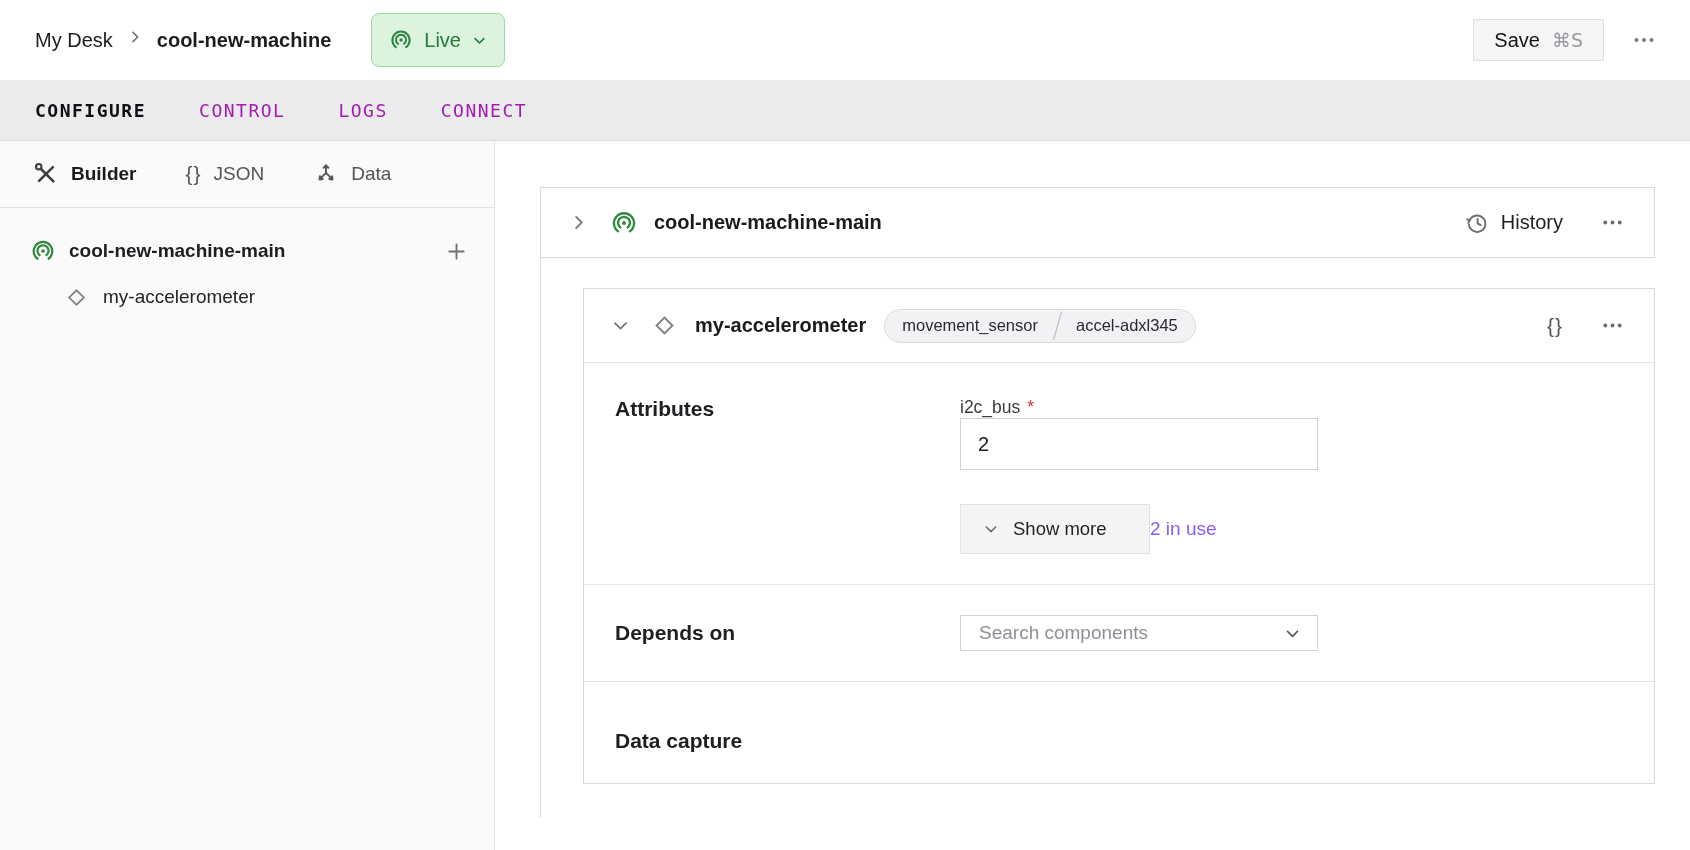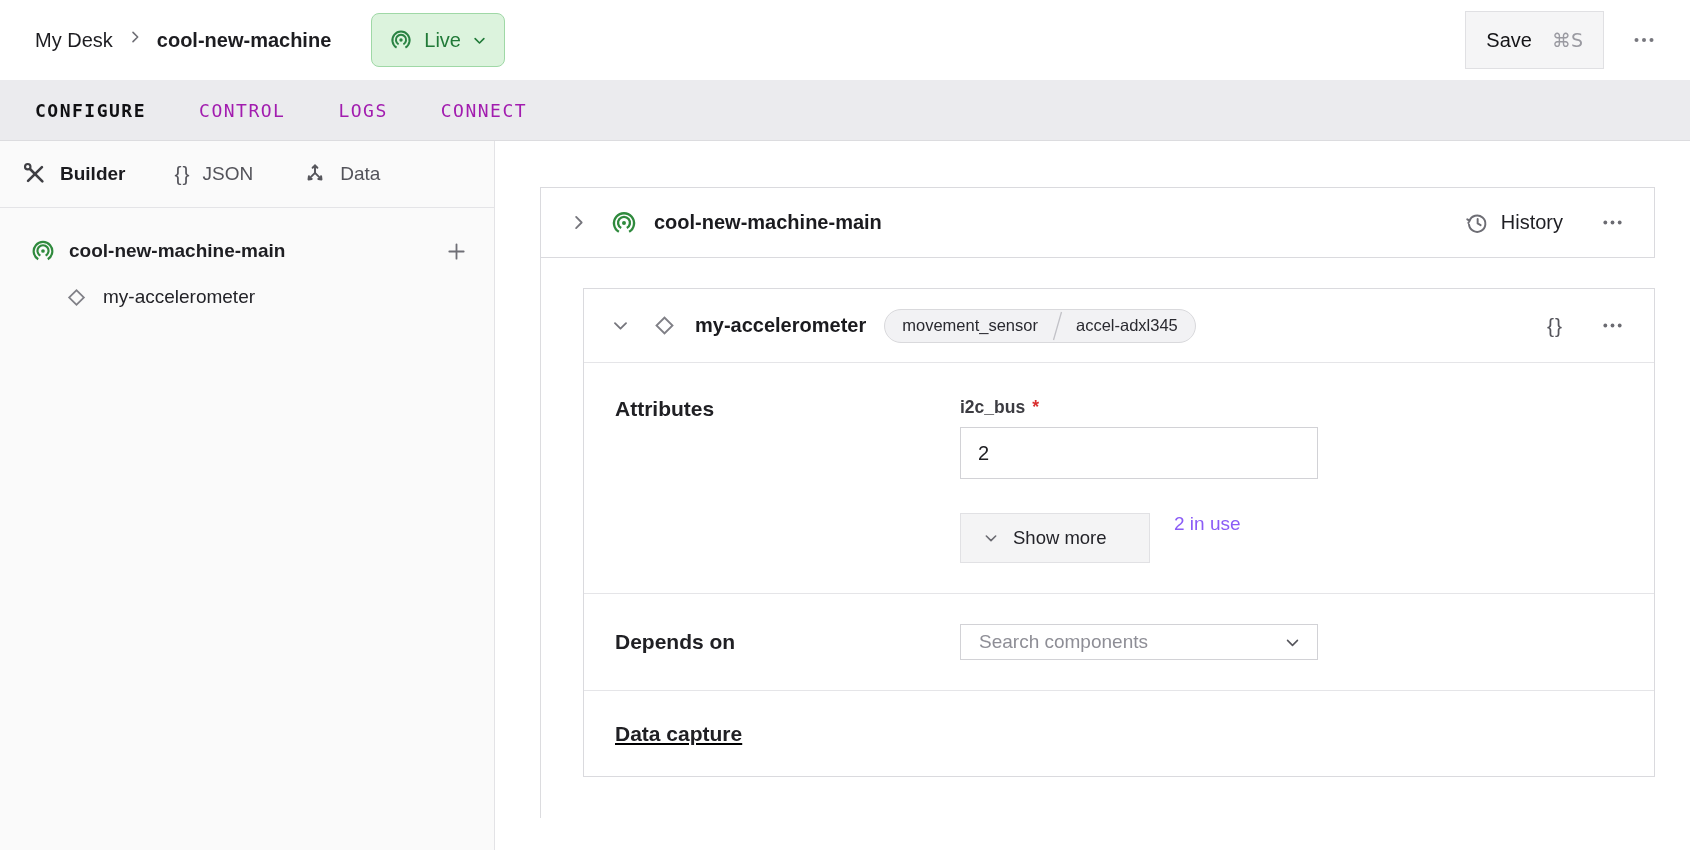--- a/index.html
+++ b/index.html
@@ -7,34 +7,34 @@
   .app { width:1690px; height:850px; background:#ffffff; overflow:hidden; display:flex; flex-direction:column; position:relative; }
 
   
   .topbar { height:80px; flex:0 0 80px; display:flex; align-items:center; padding:0 30px 0 35px; background:#fff; }
   .breadcrumb { display:flex; align-items:flex-start; gap:14px; font-size:20px; color:#1d1d21; }
   .crumb { cursor:pointer; }
   .crumb.current { font-weight:700; }
   .bc-chev { width:16px; height:16px; }
   .live-badge { margin-left:40px; height:54px; display:flex; align-items:center; gap:11px; padding:0 17px; background:#dcf3dd; border:1px solid #9fd8a6; border-radius:8px; color:#217a38; font-size:20px; font-family:inherit; cursor:pointer; }
   .spacer { flex:1; }
-  .save-btn { height:58px; display:flex; align-items:center; gap:20px; padding:0 20px; background:#f5f5f6; border:1px solid #e0e0e3; font-size:20px; color:#141417; font-family:inherit; cursor:pointer; }
+  .save-btn { height:42px; display:flex; align-items:center; gap:12px; padding:0 20px; background:#f5f5f6; border:1px solid #e0e0e3; font-size:20px; color:#141417; font-family:inherit; cursor:pointer; }
   .save-kbd { color:#9a9aa1; font-family:"DejaVu Sans", sans-serif; font-size:19px; }
   .icon-btn { background:none; border:none; cursor:pointer; display:flex; align-items:center; justify-content:center; padding:4px; }
   .topbar .icon-btn { margin-left:24px; }
 
   
   .tabbar { height:61px; flex:0 0 61px; background:#ebebee; border-bottom:1px solid #dcdcdf; display:flex; align-items:center; padding-left:35px; gap:53px; }
   .tab { font-family:"DejaVu Sans Mono", monospace; font-size:18px; letter-spacing:1.5px; color:#a21caf; background:none; border:none; cursor:pointer; padding:6px 0; }
   .tab.active { font-weight:700; color:#101013; }
 
   
   .bodywrap { flex:1; display:flex; min-height:0; }
   .sidebar { width:495px; flex:0 0 495px; background:#fafafa; border-right:1px solid #e3e3e6; }
-  .views { height:67px; display:flex; align-items:center; padding-left:22px; gap:49px; border-bottom:1px solid #e4e4e7; }
+  .views { height:67px; display:flex; align-items:center; padding-left:33px; gap:49px; border-bottom:1px solid #e4e4e7; }
   .view-item { display:flex; align-items:center; gap:12px; background:none; border:none; cursor:pointer; font-family:inherit; font-size:19px; color:#53535a; }
   .view-item.active { color:#1b1b1f; font-weight:700; }
   .brace-glyph { font-size:21px; color:#55555c; letter-spacing:1px; }
   .tree { padding-top:20px; }
   .tree-part { height:46px; display:flex; align-items:center; gap:13px; padding:0 22px 0 30px; cursor:pointer; }
   .tree-part-name { font-size:19px; font-weight:700; color:#1e1e22; }
   .tree-plus { margin-left:auto; }
   .tree-comp { height:46px; display:flex; align-items:center; gap:14px; padding-left:64px; cursor:pointer; }
   .tree-comp-name { font-size:19px; color:#232328; }
 
@@ -55,34 +55,34 @@
   .comp-title { font-size:20px; font-weight:700; color:#1b1b1f; margin:0 18px 0 17px; white-space:nowrap; }
   .comp-header .chev-btn { margin-right:17px; }
   .pill { height:34px; display:flex; align-items:center; background:#f2f2f4; border:1px solid #d9d9dc; border-radius:17px; white-space:nowrap; }
   .pill-seg { font-size:16.5px; color:#2a2a30; padding:0 14px 0 17px; }
   .pill-seg.second { padding:0 17px 0 13px; }
   .comp-header .right { margin-left:auto; display:flex; align-items:center; gap:30px; }
 
   .section { display:flex; padding-left:31px; }
   .sec-label { width:345px; flex:0 0 345px; font-size:21px; font-weight:600; color:#202024; }
   .sec-attributes { padding-top:34px; padding-bottom:30px; }
-  .field-label { font-size:17.5px; color:#3c3c42; margin-bottom:9px; display:flex; gap:7px;font-weight:bold; }
+  .field-label { font-size:17.5px; color:#3c3c42; margin-bottom:0; display:flex; gap:7px; }
   .req { color:#d92f2f; }
   .text-input { width:358px; height:52px; border:1px solid #d2d2d6; font-family:inherit; font-size:20px; color:#202024; padding-left:17px; background:#fff; }
-  .show-more-row { margin-top:34px; display:flex; align-items:flex-start; gap:24px; }
+  .show-more-row { margin-top:34px; display:flex; align-items:center; }
   .gray-btn { height:50px; display:flex; align-items:center; background:#f4f4f5; border:1px solid #e1e1e4; font-family:inherit; cursor:pointer; }
   .show-more-btn { width:190px; padding-left:22px; gap:14px; font-size:18.5px; color:#232329; }
   .in-use { font-size:19px; color:#8b5cf6; }
 
   .sec-depends { border-top:1px solid #e5e5e8; padding-top:30px; padding-bottom:30px; align-items:center; }
   .sec-depends .sec-label { align-self:center; }
   .select-box { width:358px; height:36px; border:1px solid #d2d2d6; background:#fff; display:flex; align-items:center; justify-content:space-between; padding:0 16px 0 18px; cursor:pointer; }
   .placeholder { font-size:19px; color:#8e8e96; }
 
-  .sec-capture { border-top:1px solid #e5e5e8; padding-top:31px; padding-bottom:30px; align-items:center;text-decoration:underline; }
+  .sec-capture { border-top:1px solid #e5e5e8; padding-top:47px; padding-bottom:30px; align-items:center; }
   .add-method-btn { padding:0 24px 0 20px; gap:14px; font-size:19px; color:#232329; }
 
   svg { display:block; }
 </style>
 </head>
 <body>
 
 <div class="app">
 
   <header class="topbar">

